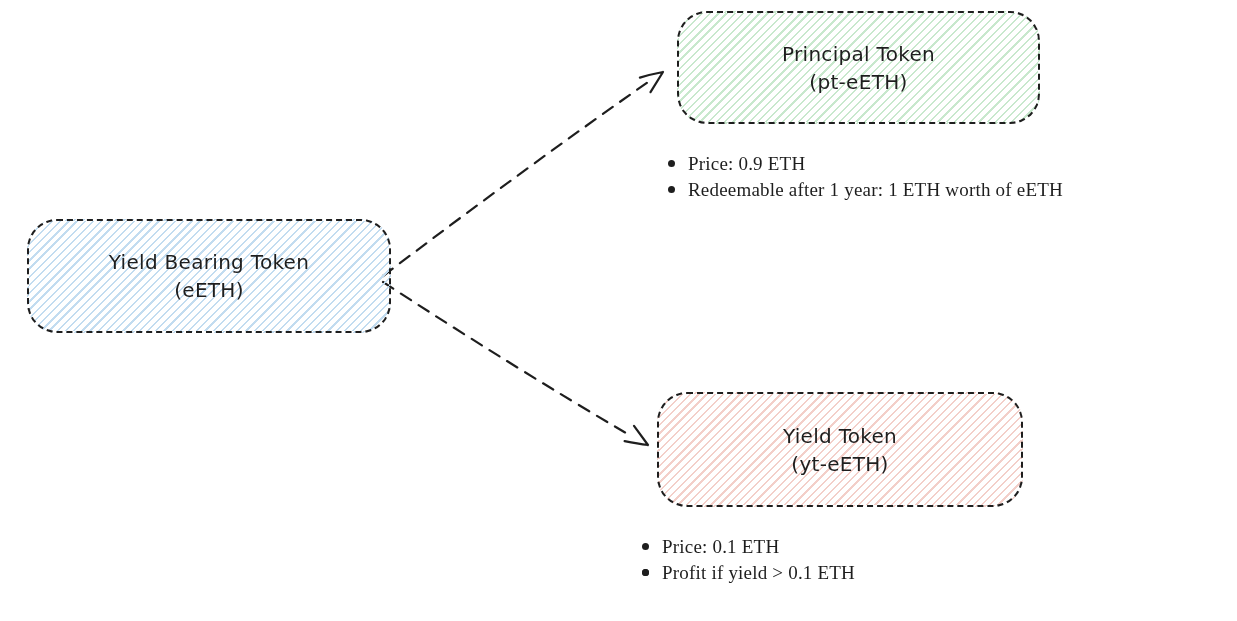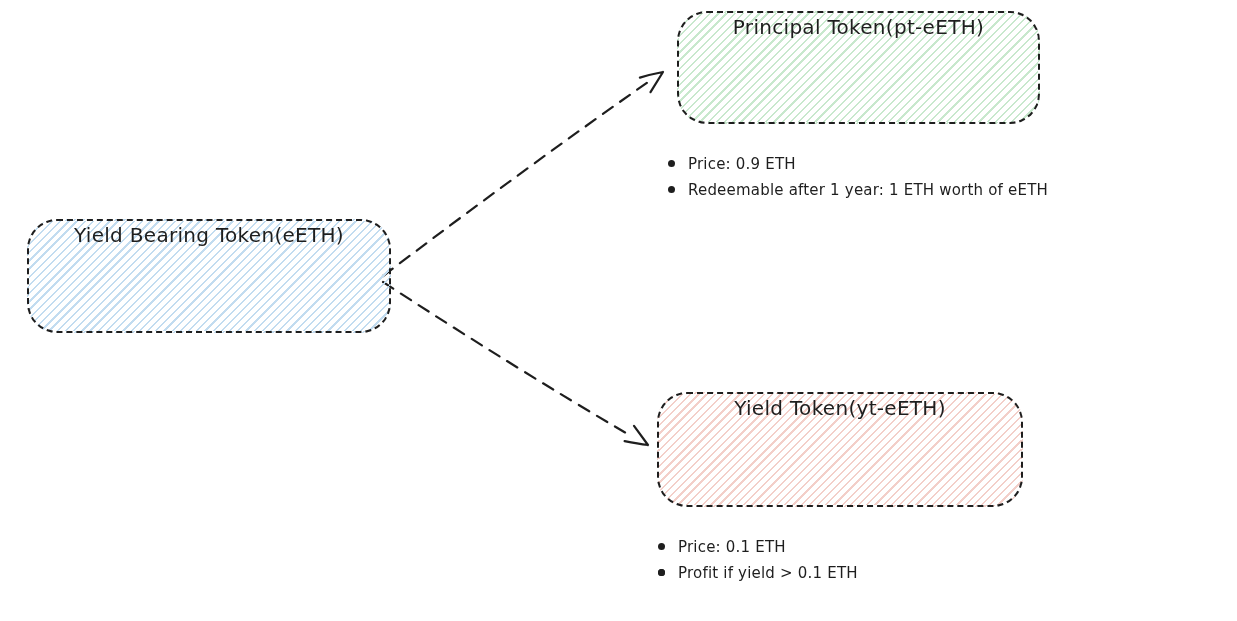--- a/index.html
+++ b/index.html
@@ -14,22 +14,22 @@
     height: 621px;
     background: #ffffff;
     overflow: hidden;
     color: #1e1e1e;
   }
   .node {
     position: absolute;
     border: 2.5px dashed #1e1e1e;
     border-radius: 30px;
     display: flex;
-    flex-direction: row;
-    align-items: flex-start;
+    flex-direction: column;
+    align-items: center;
     justify-content: center;
     text-align: center;
     box-sizing: border-box;
   }
   .node .title-line1, .node .title-line2 {
     font-size: 20px;
     line-height: 28px;
     letter-spacing: 0.3px;
     white-space: nowrap;
   }
@@ -56,36 +56,37 @@
   }
   .bullet-list {
     position: absolute;
     list-style: none;
     margin: 0;
     padding: 0;
   }
   .bullet-list li {
     position: relative;
     padding-left: 26px;
-    font-size: 15px;
+    font-size: 19px;
     line-height: 26px;
     letter-spacing: 0.2px;
     white-space: nowrap;
+    font-family: Liberation Serif, serif;
   }
   .bullet-list li .dot {
     position: absolute;
     left: 6px;
     top: 9px;
     width: 7px;
     height: 7px;
     border-radius: 50%;
     background: #1e1e1e;
   }
   #list-principal { left: 662px; top: 151px; }
-  #list-yield    { left: 652px; top: 534px; }
+  #list-yield    { left: 636px; top: 534px; }
   #arrow-layer {
     position: absolute;
     left: 0; top: 0;
     width: 1237px;
     height: 621px;
     pointer-events: none;
   }
 </style>
 </head>
 <body>

